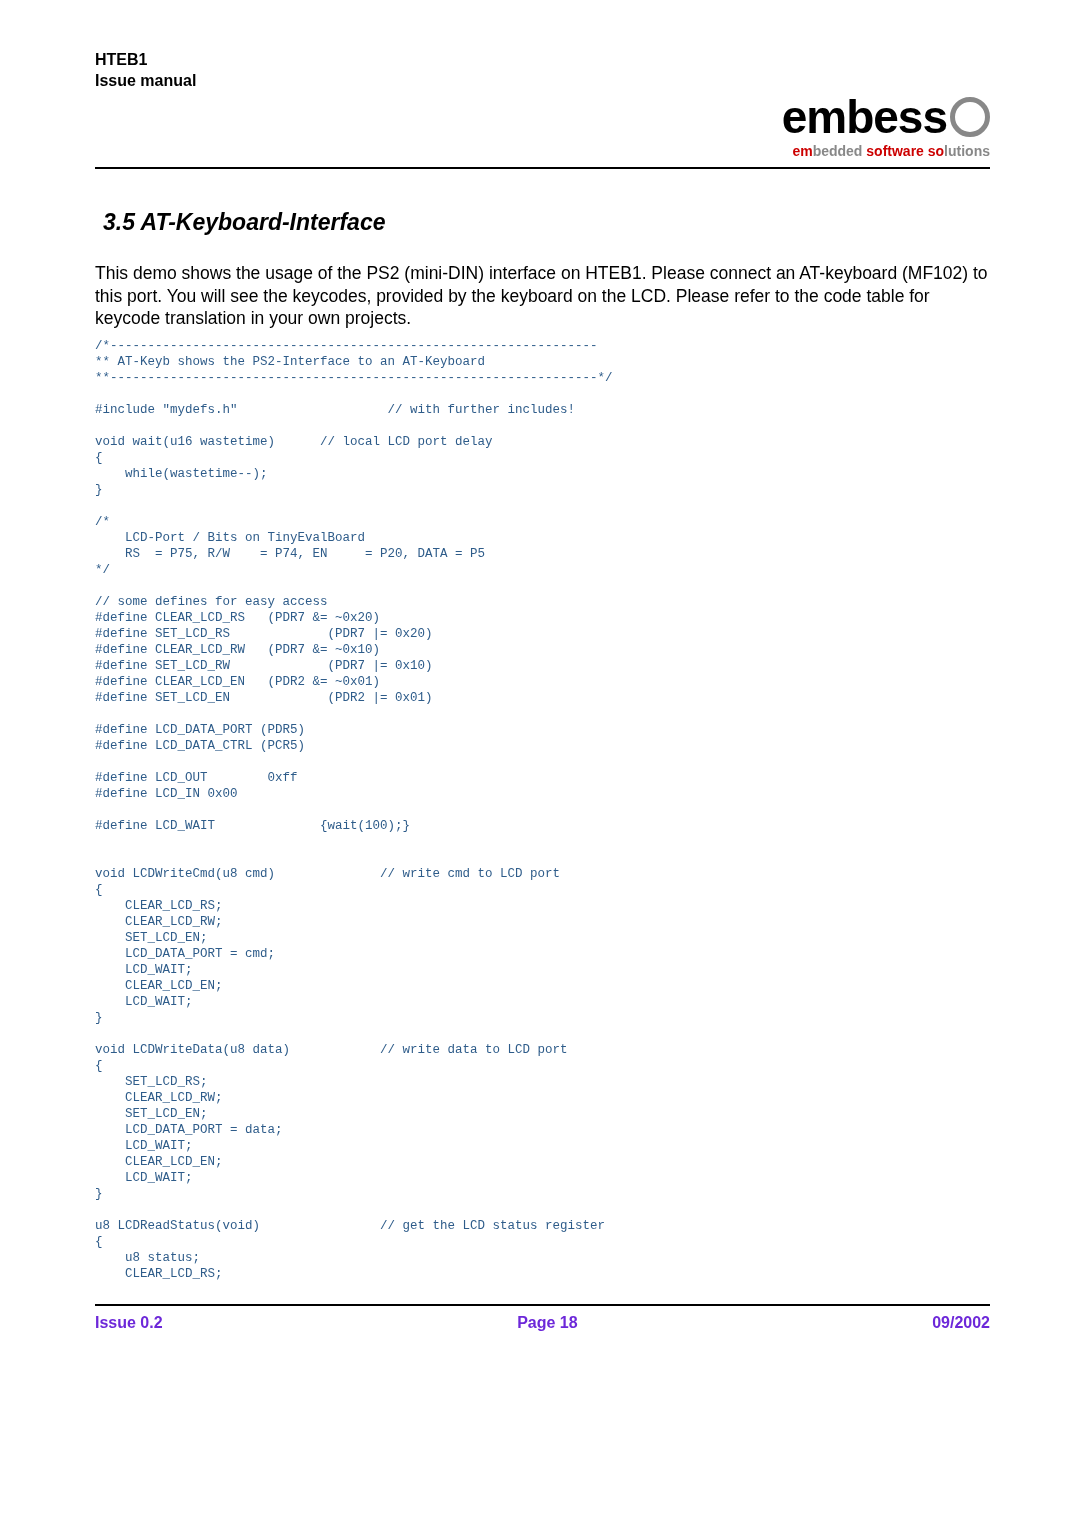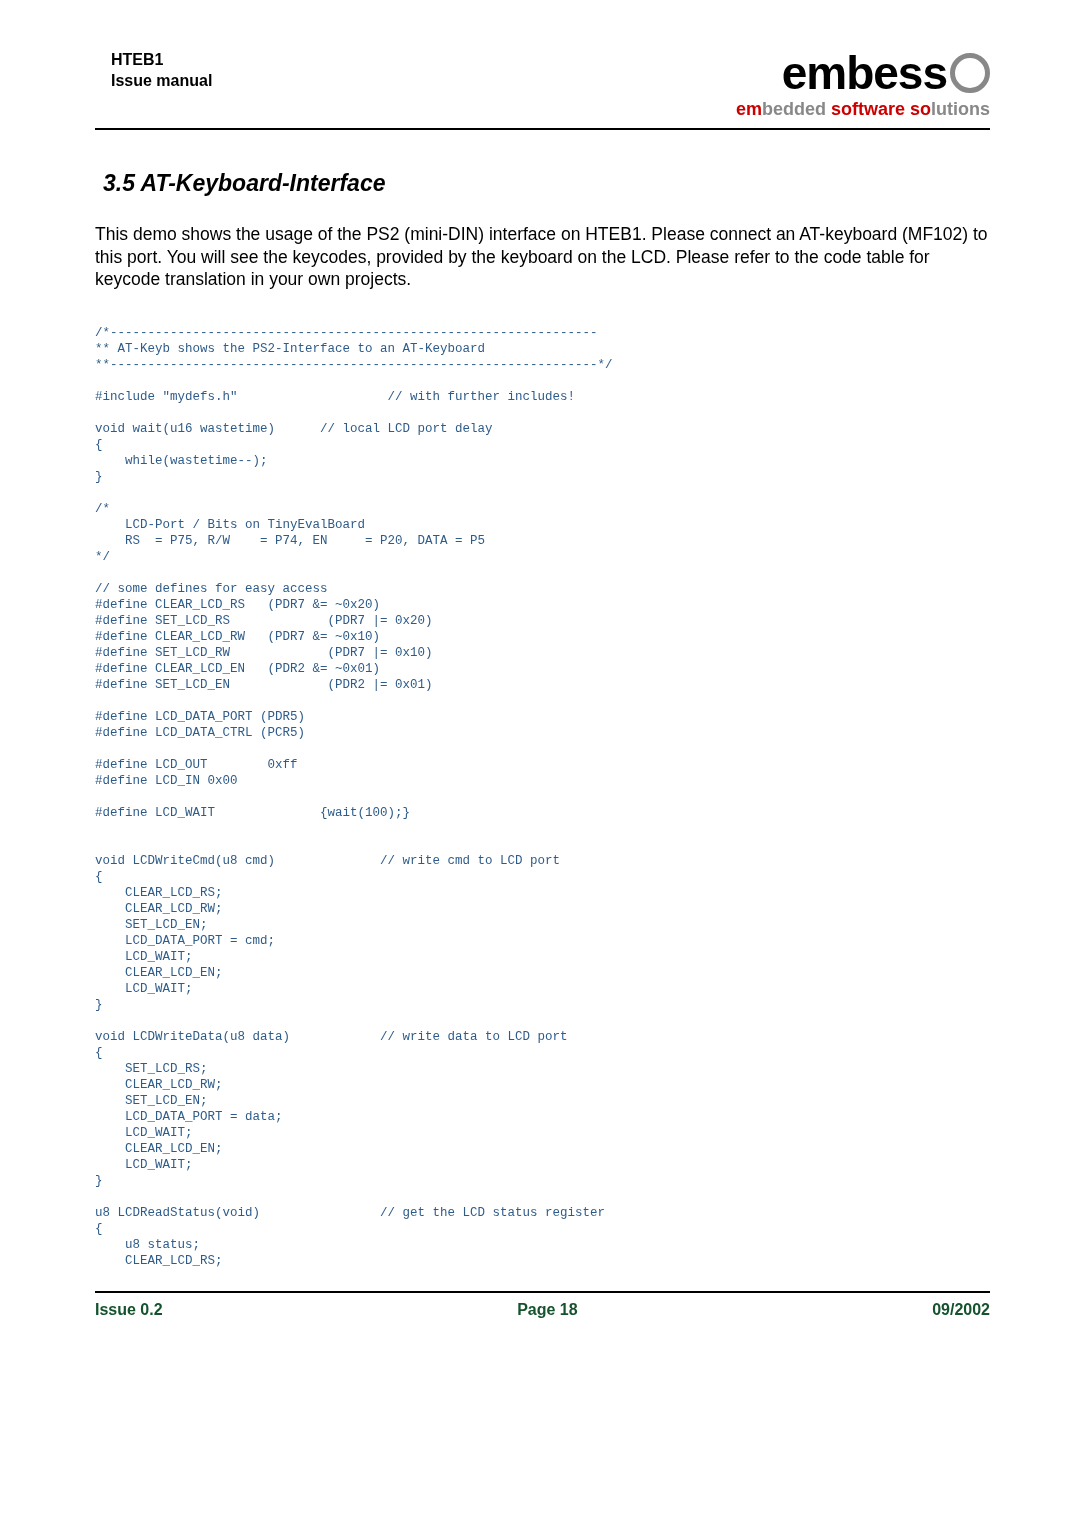--- a/index.html
+++ b/index.html
@@ -17,26 +17,26 @@
   .header {
     display: flex;
     justify-content: space-between;
     align-items: flex-start;
     margin-bottom: 8px;
   }
   .header-left {
     font-weight: bold;
     font-size: 16px;
     line-height: 1.3;
-    margin-left: 16px;
   }
   .logo {
     display: flex;
     flex-direction: column;
     align-items: flex-end;
+    margin-top: 44px;
   }
   .logo-main {
     font-family: Arial, sans-serif;
     font-weight: bold;
     font-size: 46px;
     letter-spacing: -1px;
     line-height: 1;
     color: #000;
   }
   .logo-ring {
@@ -44,61 +44,61 @@
     width: 30px;
     height: 30px;
     border: 5px solid #888;
     border-radius: 50%;
     vertical-align: middle;
     margin-left: 3px;
     position: relative;
     top: -4px;
   }
   .logo-sub {
-    font-size: 18px;
+    font-size: 14px;
     font-weight: bold;
     margin-top: 2px;
   }
   .logo-sub .red { color: #c00; }
   .logo-sub .grey { color: #888; }
   .hr1 {
     border: none;
     border-top: 2px solid #000;
     margin: 2px 0 40px 0;
   }
   h2 {
     font-style: italic;
     font-weight: bold;
     font-size: 23px;
     margin: 0 0 26px 8px;
   }
   .intro {
     font-size: 17.5px;
     line-height: 1.3;
-    margin-bottom: 34px;
+    margin-bottom: 8px;
   }
   pre {
     font-family: "Courier New", monospace;
     font-size: 12.5px;
     line-height: 1.28;
     color: #2e5c8a;
     white-space: pre;
     margin: 0;
   }
   .footer-hr {
     border: none;
     border-top: 2px solid #000;
     margin: 22px 0 8px 0;
   }
   .footer {
     display: flex;
     justify-content: space-between;
     font-weight: bold;
     font-size: 16px;
-    color: #14532d;
+    color: #6d28d9;
   }
 </style>
 </head>
 <body>
 
 <div class="page">
   <div class="header">
     <div class="header-left">
       <div>HTEB1</div>
       <div>Issue manual</div>

